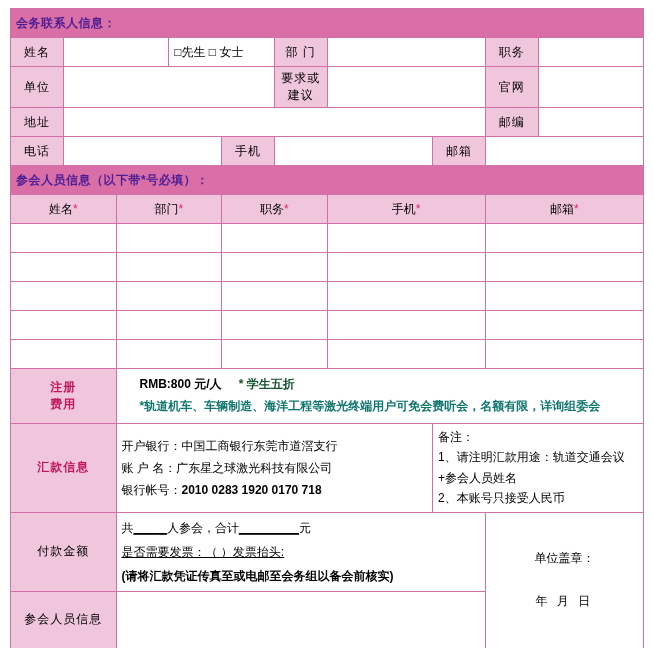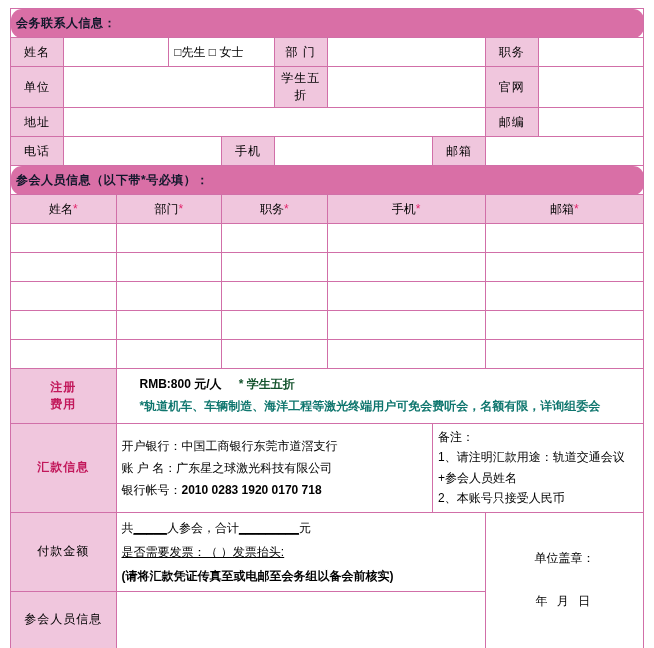--- a/index.html
+++ b/index.html
@@ -23,26 +23,25 @@
   }
   table.form td{
     border:1px solid #d16fa8;
     padding:3px 5px;
     vertical-align:middle;
     height:22px;
     font-size:12px;
   }
   .hdr{
     background:#d96fa6;
-    color:#0f172a;
+    color:#4c1d95;
     font-weight:bold;
     font-size:13px;
     padding:6px 8px;
     letter-spacing:0.5px;
-    border-radius:11px;
   }
   .lbl{
     background:#f0c6dd;
     text-align:center;
     color:#000;
     letter-spacing:1px;
   }
   .lbl-pink{
     background:#f0c6dd;
     text-align:center;
@@ -111,21 +110,21 @@
       <td class="cell" colspan="2" style="width:110px">□先生 □ 女士</td>
       <td class="lbl" colspan="1" style="width:58px">部    门</td>
       <td class="cell" colspan="3" style="width:130px"></td>
       <td class="lbl" colspan="1" style="width:48px">职务</td>
       <td class="cell" colspan="2" style="width:120px"></td>
     </tr>
 
     <tr>
       <td class="lbl" colspan="1">单位</td>
       <td class="cell" colspan="4"></td>
-      <td class="lbl" colspan="1">学生五折</td>
+      <td class="lbl" colspan="1">要求或建议</td>
       <td class="cell" colspan="3"></td>
       <td class="lbl" colspan="1">官网</td>
       <td class="cell" colspan="2"></td>
     </tr>
 
     <tr>
       <td class="lbl" colspan="1">地址</td>
       <td class="cell" colspan="8"></td>
       <td class="lbl" colspan="1">邮编</td>
       <td class="cell" colspan="2"></td>

